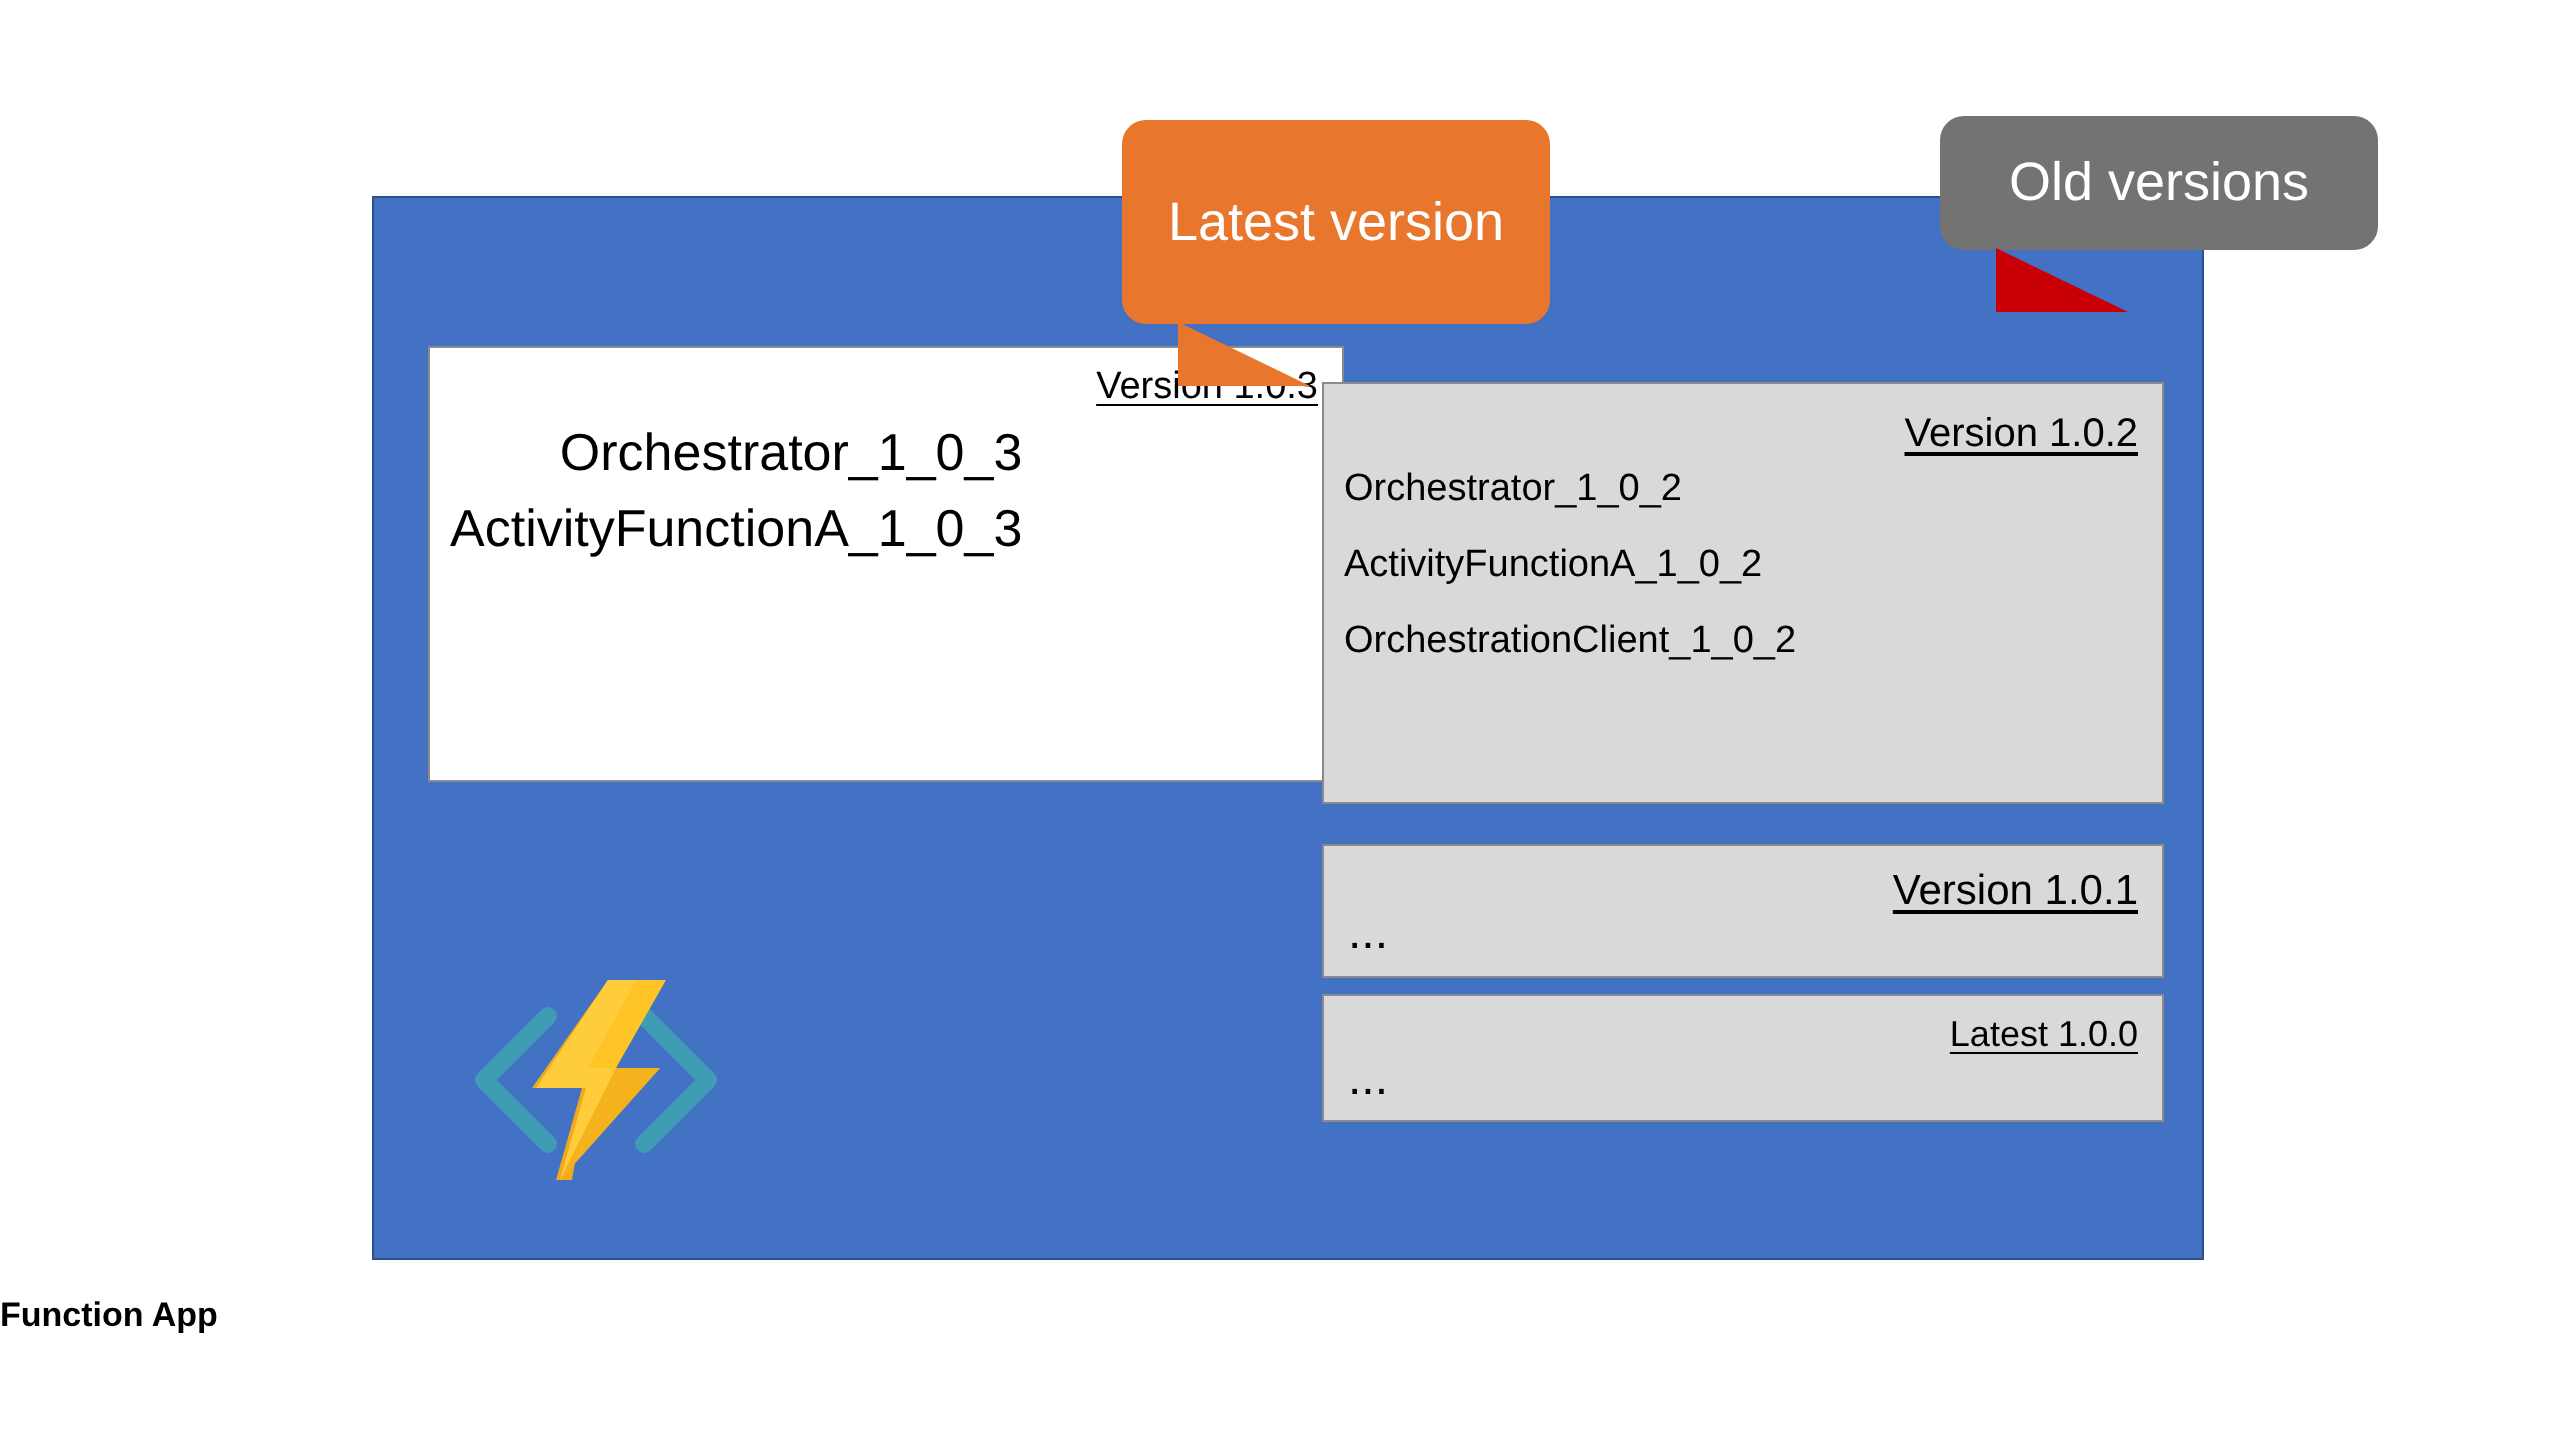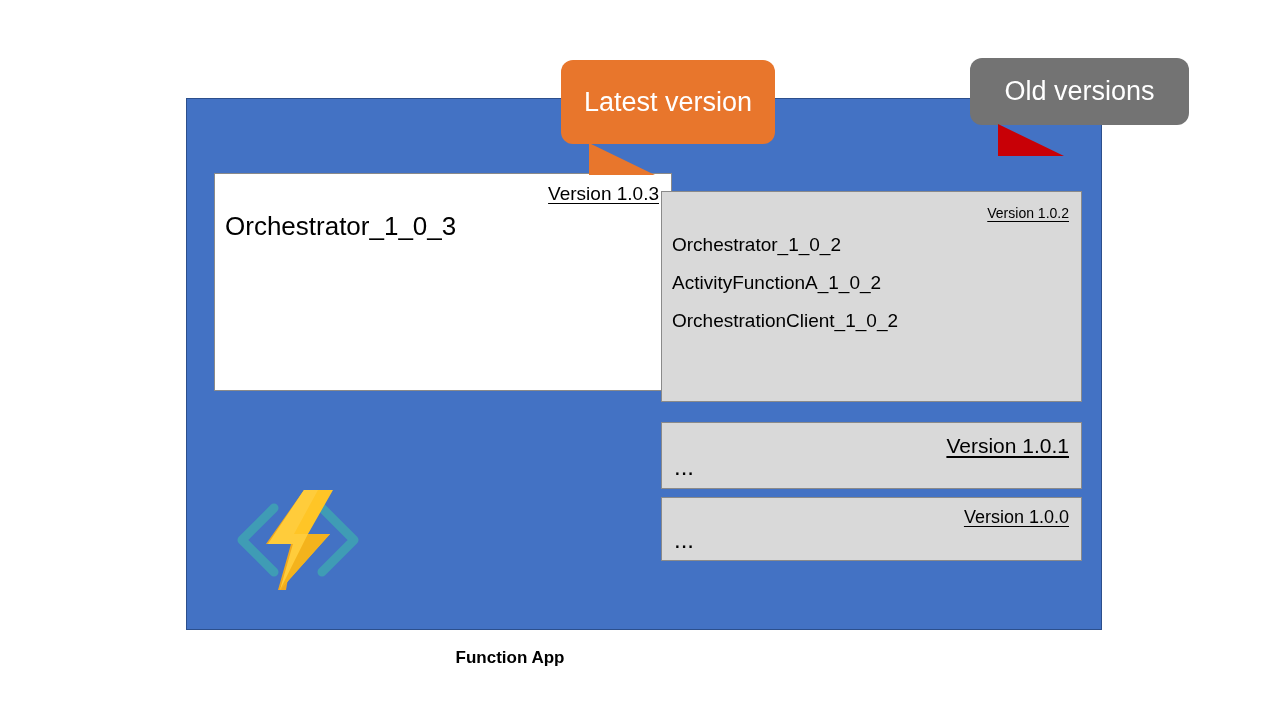--- a/index.html
+++ b/index.html
@@ -73,21 +73,21 @@
     position: absolute;
     right: 12px;
     color: #000000;
     font-size: 19px;
     line-height: 1.1;
     text-decoration: underline;
     text-underline-offset: 3px;
     white-space: nowrap;
   }
   .version-card.latest .version-label { top: 10px; font-size: 19px; }
-  .version-card.old-full .version-label { top: 14px; font-size: 14px; margin-left: 44px; }
+  .version-card.old-full .version-label { top: 14px; font-size: 20px; margin-left: 44px; }
   .version-card.old-stub-1 .version-label { top: 11px; font-size: 21px; }
   .version-card.old-stub-2 .version-label { top: 10px; font-size: 18px; }
 
   .function-list {
     position: absolute;
     left: 10px;
     margin: 0;
     padding: 0;
     list-style: none;
     color: #000000;
@@ -134,21 +134,21 @@
     width: 0;
     height: 0;
     border-style: solid;
     border-width: 32px 0 0 66px;
     border-color: transparent transparent transparent currentColor;
   }
   .callout-latest {
     left: 561px;
     top: 60px;
     width: 214px;
-    height: 84px;
+    height: 102px;
     background: #E8762C;
     color: #E8762C;
   }
   .callout-old {
     left: 970px;
     top: 58px;
     width: 219px;
     height: 67px;
     background: #737373;
     color: #C80006;
@@ -167,21 +167,21 @@
     width: 128px;
     height: 104px;
   }
 
   
   .app-caption {
     position: absolute;
     left: 0;
     top: 648px;
     width: 1020px;
-    text-align: center;
+    text-align: left;
     font-size: 17px;
     font-weight: bold;
     color: #000000;
   }
 </style>
 </head>
 <body>
 
 <div id="stage">
 
@@ -201,40 +201,41 @@
         <path d="M70 2 L84 2 L60 46 L74 46 L46 102 L59 56 L34 56 Z" fill="#FFD24D" opacity="0.55"></path>
 
         <path d="M74 46 L96 46 L46 102 Z" fill="#F3B01C" opacity="0.9"></path>
       </svg>
     </div>
 
     <div class="version-card latest" style="left:27px; top:74px;">
       <div class="version-label">Version 1.0.3</div>
       <ul class="function-list">
         <li>Orchestrator_1_0_3</li>
+        <li>ActivityFunctionA_1_0_3</li>
       </ul>
     </div>
 
     <div class="version-card old-full" style="left:474px; top:92px;">
       <div class="version-label">Version 1.0.2</div>
       <ul class="function-list">
         <li>Orchestrator_1_0_2</li>
         <li>ActivityFunctionA_1_0_2</li>
         <li>OrchestrationClient_1_0_2</li>
       </ul>
     </div>
 
     <div class="version-card old-stub-1" style="left:474px; top:323px;">
       <div class="ellipsis-text">...</div>
       <div class="version-label">Version 1.0.1</div>
     </div>
 
     <div class="version-card old-stub-2" style="left:474px; top:398px;">
       <div class="ellipsis-text">...</div>
-      <div class="version-label">Version 1.0.0</div>
+      <div class="version-label">Latest 1.0.0</div>
     </div>
 
   </div>
 
   <div class="callout callout-latest">
     <span class="callout-text">Latest version</span>
     <span class="callout-tail"></span>
   </div>
 
   <div class="callout callout-old">

